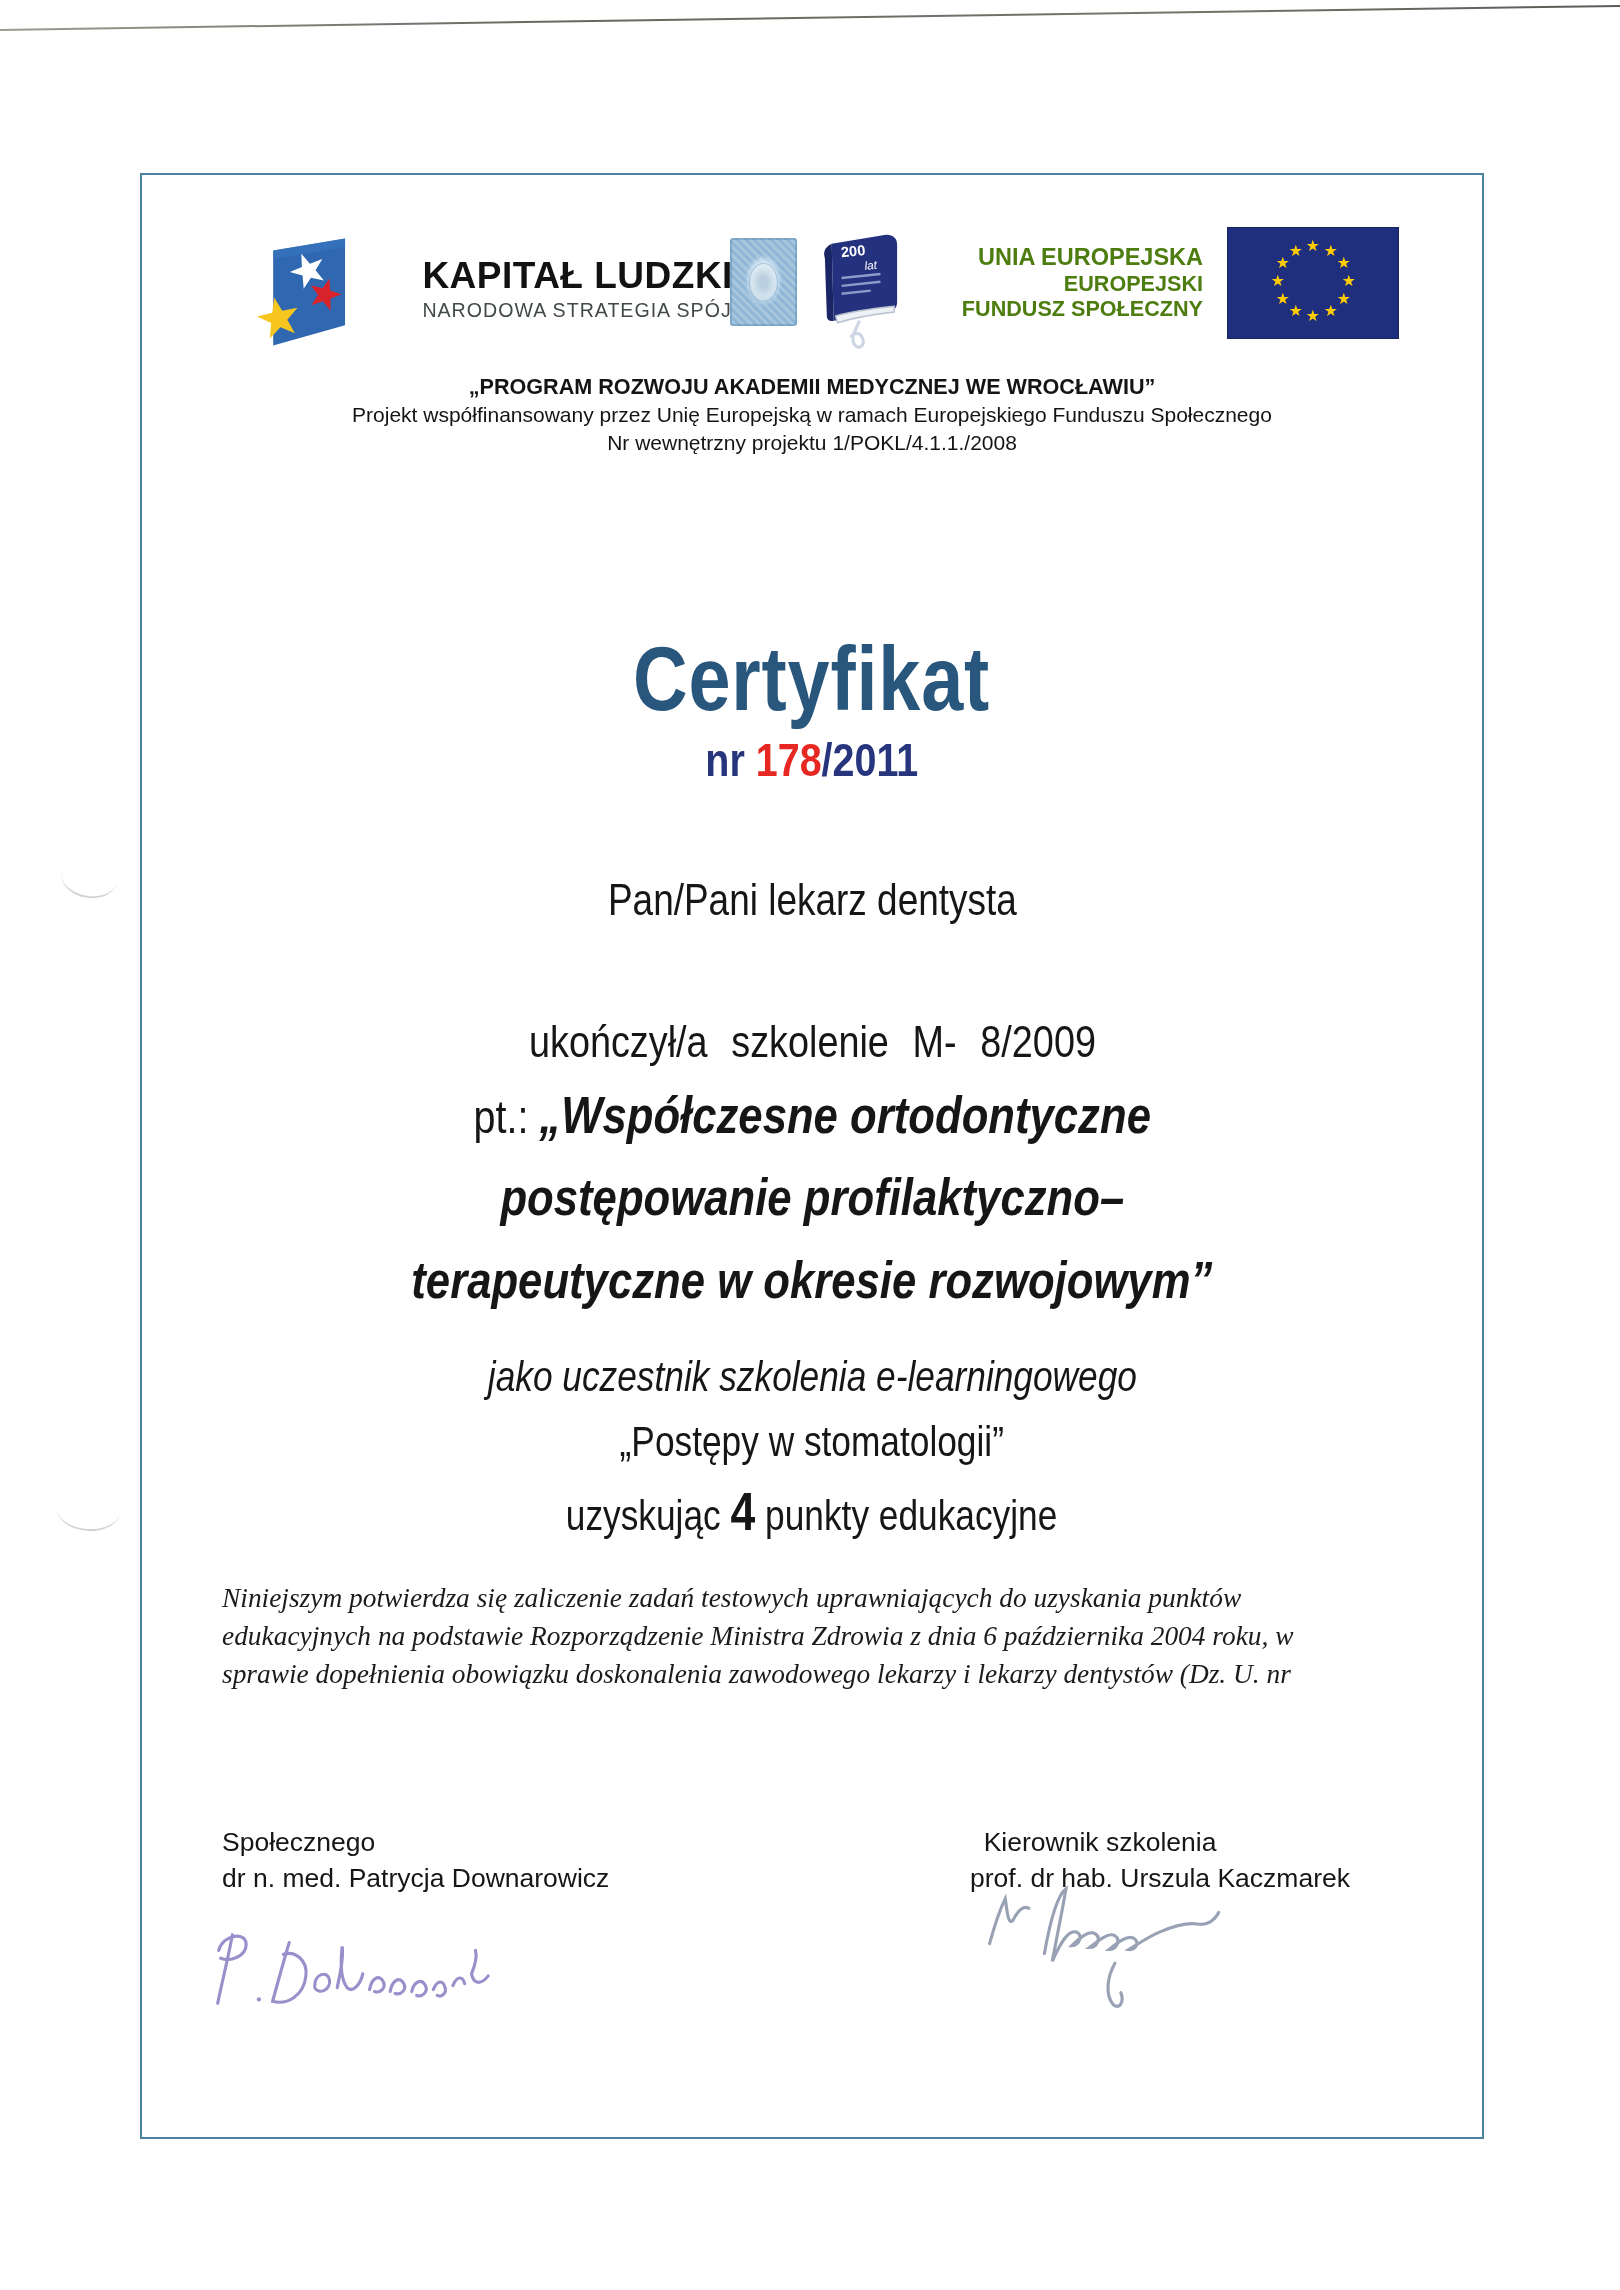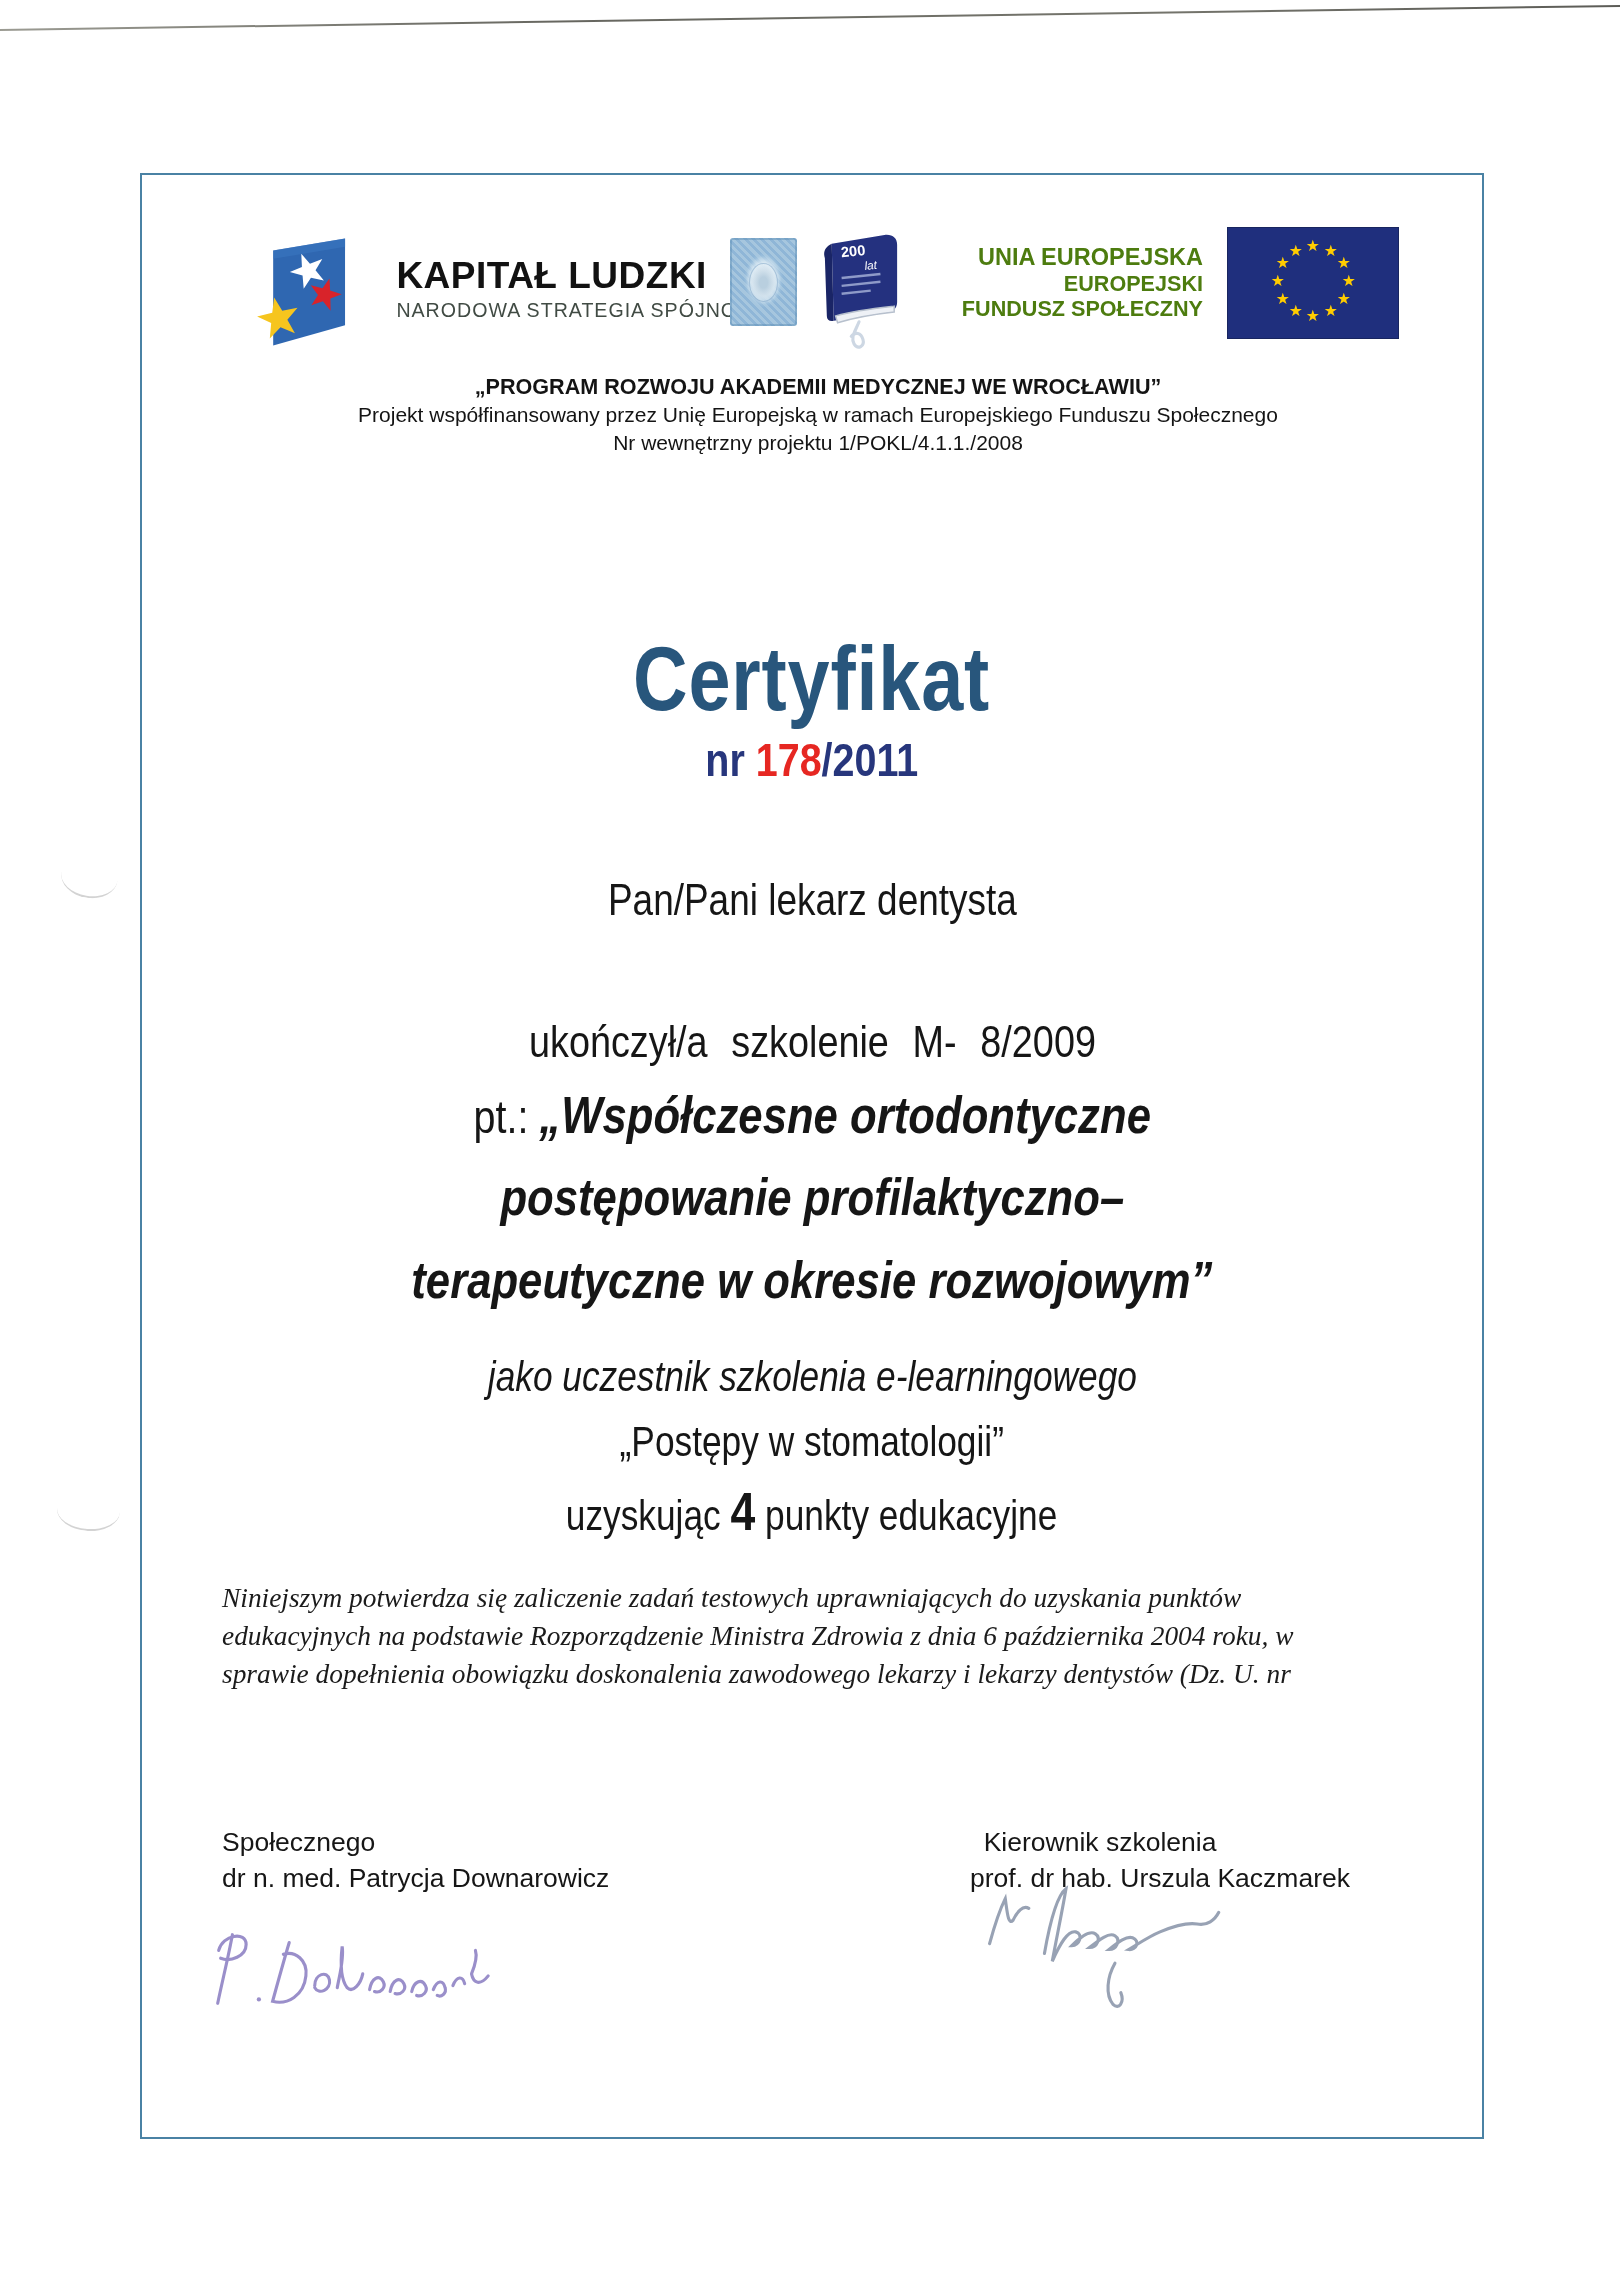--- a/index.html
+++ b/index.html
@@ -20,21 +20,21 @@
   
   .cert{
     position:absolute;left:140px;top:173px;width:1340px;height:1962px;
     border:2.9px solid #4a82a4;background:#fff;
   }
   .abs{position:absolute;}
   .center{left:0;width:100%;text-align:center;}
   .cond{transform:scaleX(0.84);transform-origin:50% 50%;white-space:nowrap;}
 
   
-  .kl-logo{left:98px;top:57px;display:flex;align-items:flex-start;}
+  .kl-logo{left:98px;top:57px;display:flex;align-items:flex-start;gap:26px;}
   .kl-text{margin-left:27.4px;padding-top:21.6px;}
   .kl-title{font-size:37px;font-weight:700;letter-spacing:0.5px;color:#121212;line-height:43px;}
   .kl-sub{font-size:19.6px;font-weight:400;letter-spacing:1px;color:#414b44;margin-top:2.9px;}
 
   .stamp{
     left:588px;top:63px;width:67px;height:88px;
     background:
       radial-gradient(ellipse 25.5px 35px at 50% 48%, rgba(255,255,255,.95) 0%, rgba(236,245,250,.9) 45%, rgba(173,205,228,.35) 70%, rgba(130,175,208,0) 78%),
       repeating-linear-gradient(45deg,#8fb6d7 0 2.9px,#a6c6de 2.9px 5.9px),#93b9d9;
     border-radius:2.9px;box-shadow:inset 0 0 0 2px rgba(90,140,180,.45);
@@ -46,21 +46,21 @@
   }
   .book{left:674px;top:55px;width:90px;height:123px;}
 
   .eu-block{left:796px;top:69px;width:265px;text-align:right;color:#4d7c0f;}
   .eu-line1{font-size:23.5px;font-weight:800;line-height:26.5px;}
   .eu-line2,.eu-line3{font-size:21.6px;font-weight:600;line-height:25.5px;}
   .eu-flag{left:1086px;top:53px;width:170px;height:110px;background:#1f2f7d;box-shadow:0 0 0 1px #18255f;}
   .eu-star{position:absolute;color:#ffcc00;font-size:15.7px;line-height:15.7px;width:17.6px;text-align:center;}
 
   
-  .program{top:198px;line-height:28px;color:#141414;margin-left:6px;}
+  .program{top:198px;line-height:28px;color:#141414;}
   .program .p1{font-size:21.6px;font-weight:700;}
   .program .p2,.program .p3{font-size:21px;font-weight:400;}
 
   
   .cert-title{top:453px;font-size:90px;font-weight:700;color:#28567c;letter-spacing:1px;}
   .cert-nr{top:557px;font-size:47px;font-weight:700;color:#27367c;}
   .cert-nr .num{color:#e62722;}
 
   
   .salutation{top:700px;font-size:44px;}

